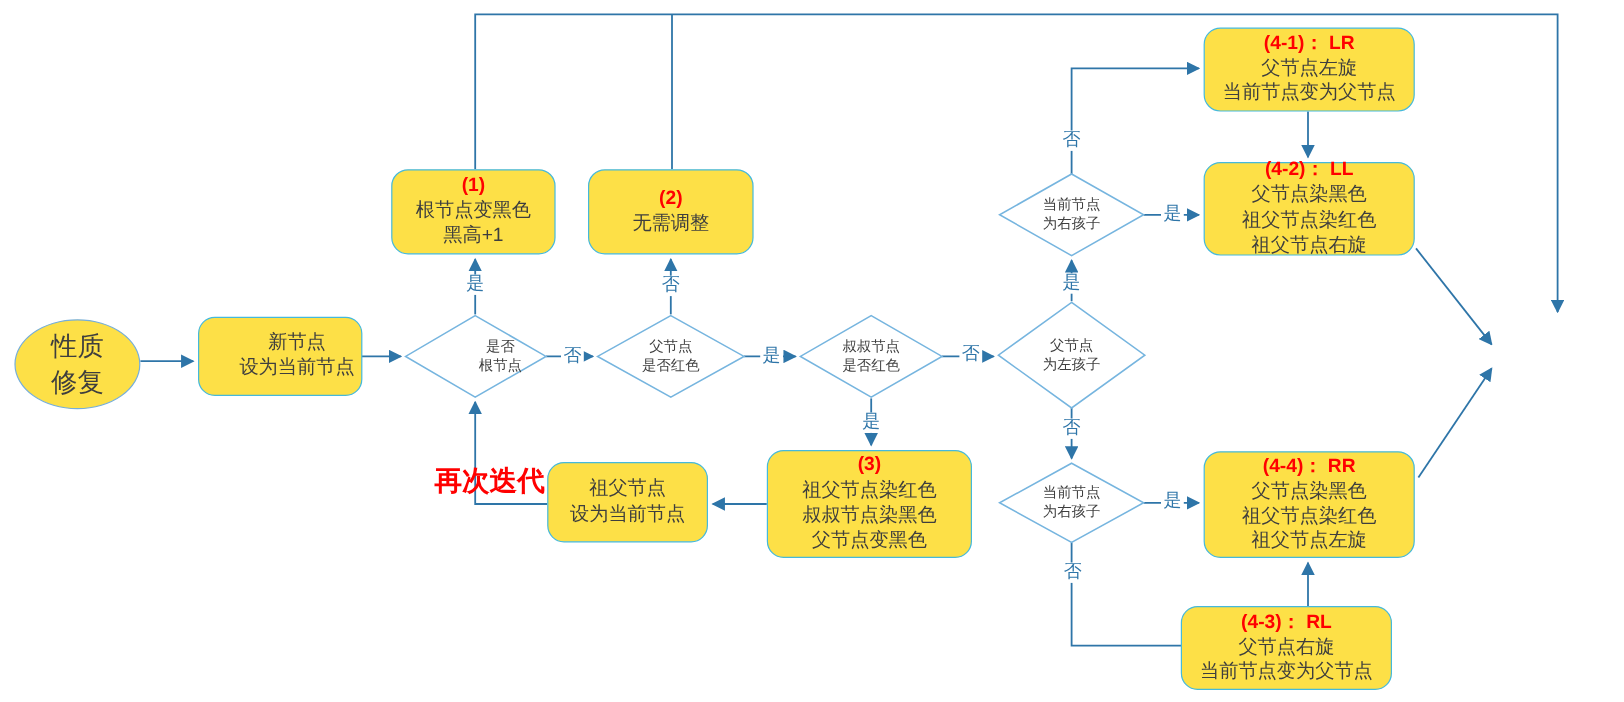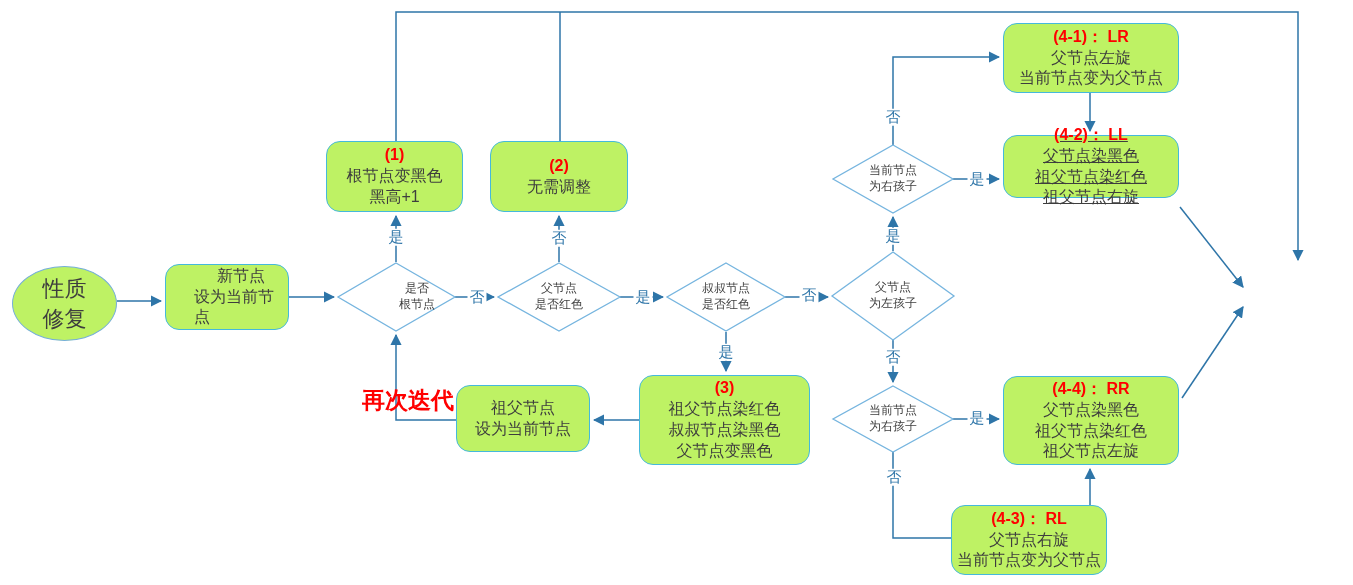--- a/index.html
+++ b/index.html
@@ -1,20 +1,20 @@
 <!DOCTYPE html>
 <html><head>
 <meta charset="utf-8">
 <style>
   html,body{margin:0;padding:0;background:#fff;}
   .canvas{position:relative;width:1353px;height:585px;background:#fff;overflow:hidden;
           font-family:"Liberation Sans","DejaVu Sans",sans-serif;}
   .wires{position:absolute;left:0;top:0;width:1353px;height:585px;}
   .node{position:absolute;box-sizing:border-box;display:flex;flex-direction:column;
-        align-items:center;justify-content:center;text-align:left;color:#3E3E3E;background:#bef264;}
+        align-items:center;justify-content:center;text-align:right;color:#3E3E3E;background:#fde047;}
   .box{border:1.6px solid #45B9DC;border-radius:14px;font-size:16px;line-height:1.3;}
   .ellipse{border:1.6px solid #75AEDB;border-radius:50%;font-size:22px;line-height:1.32;}
   .dtext{position:absolute;transform:translate(-50%,-50%);text-align:center;font-size:12px;
          line-height:1.3;color:#3E3E3E;white-space:nowrap;}
   .btitle{color:#FF0000;font-weight:bold;}
   .elabel{position:absolute;transform:translate(-50%,-50%);font-size:15px;color:#2E75A8;
           background:#fff;padding:0 2px;line-height:1.1;white-space:nowrap;}
   .annotation{position:absolute;color:#FF0000;font-weight:bold;font-size:23px;line-height:1;white-space:nowrap;}
 </style>
 </head>
@@ -60,21 +60,21 @@
       <polygon points="893,145 953,179 893,213 833,179"></polygon>
       <polygon points="893,386 953,419 893,452 833,419"></polygon>
     </g>
   </svg>
 
   <div class="node ellipse" style="left:12px;top:266px;width:105px;height:75px;">
     <div>性质</div>
     <div>修复</div>
   </div>
 
-  <div class="node box" style="left:165px;top:264px;width:124px;height:66px;padding-left:28px;">
+  <div class="node box" style="left:165px;top:264px;width:137px;height:66px;padding-left:28px;">
     <div>新节点</div>
     <div>设为当前节点</div>
   </div>
 
   <div class="node box" style="left:326px;top:141px;width:137px;height:71px;">
     <div class="btitle">(1)</div>
     <div>根节点变黑色</div>
     <div>黑高+1</div>
   </div>
 
@@ -94,35 +94,35 @@
     <div>祖父节点</div>
     <div>设为当前节点</div>
   </div>
 
   <div class="node box" style="left:1003px;top:23px;width:176px;height:70px;">
     <div class="btitle">(4-1)： LR</div>
     <div>父节点左旋</div>
     <div>当前节点变为父节点</div>
   </div>
 
-  <div class="node box" style="left:1003px;top:135px;width:176px;height:63px;text-decoration:underline;">
+  <div class="node box" style="left:1003px;top:135px;width:176px;height:78px;">
     <div class="btitle">(4-2)： LL</div>
     <div>父节点染黑色</div>
     <div>祖父节点染红色</div>
     <div>祖父节点右旋</div>
   </div>
 
   <div class="node box" style="left:1003px;top:376px;width:176px;height:89px;">
     <div class="btitle">(4-4)： RR</div>
     <div>父节点染黑色</div>
     <div>祖父节点染红色</div>
     <div>祖父节点左旋</div>
   </div>
 
-  <div class="node box" style="left:951px;top:505px;width:156px;height:70px;">
+  <div class="node box" style="left:984px;top:505px;width:176px;height:70px;">
     <div class="btitle">(4-3)： RL</div>
     <div>父节点右旋</div>
     <div>当前节点变为父节点</div>
   </div>
 
   <div class="dtext" style="left:396px;top:297px;margin-left:21px;">
     <div>是否</div>
     <div>根节点</div>
   </div>
   <div class="dtext" style="left:559px;top:297px;">

